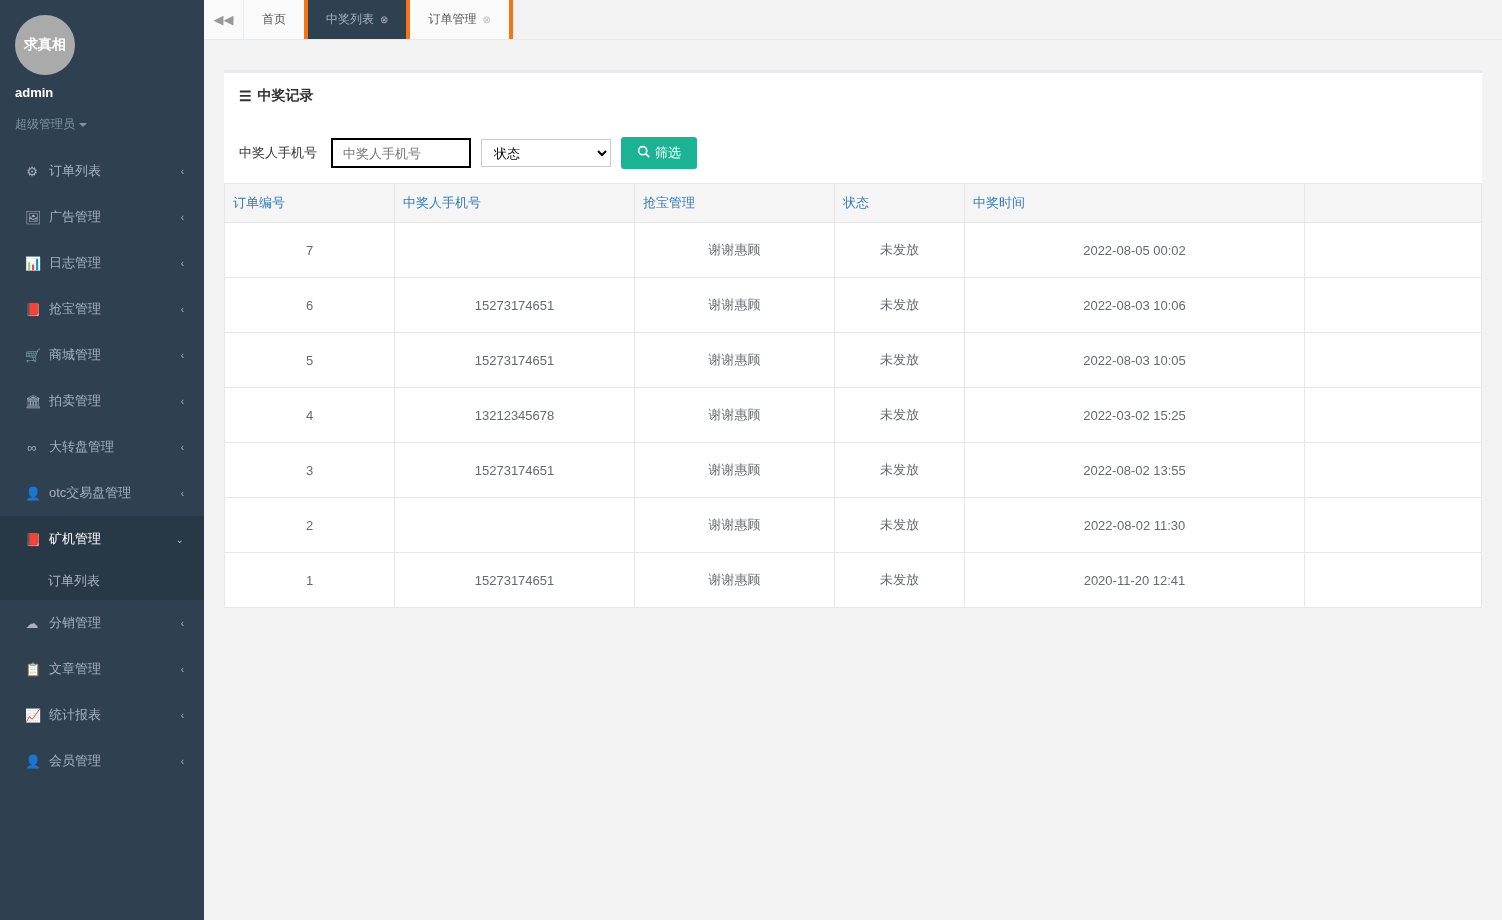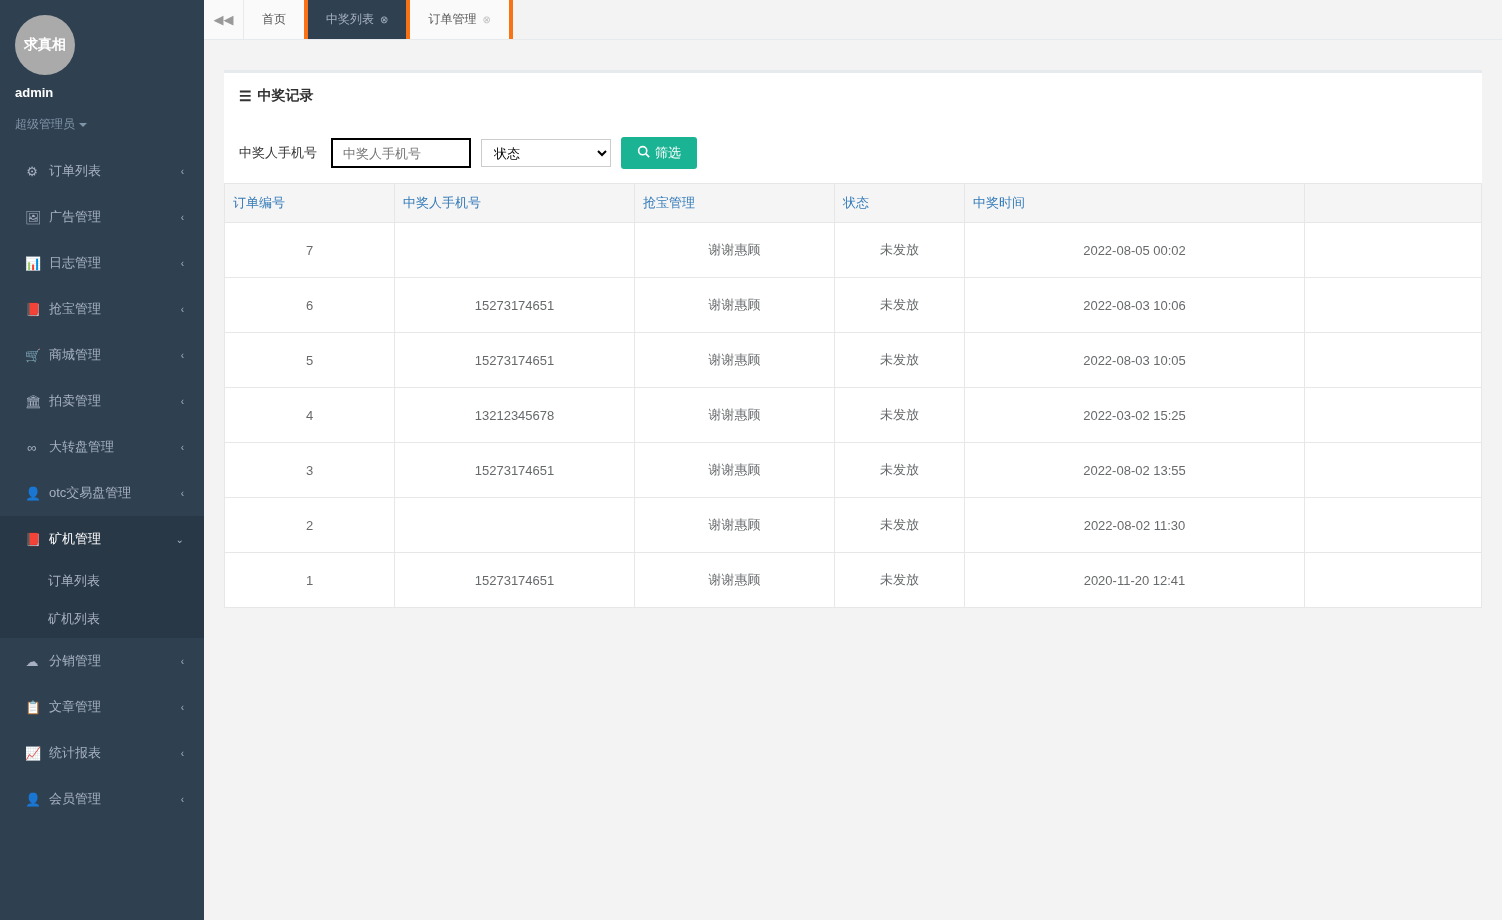--- a/index.html
+++ b/index.html
@@ -271,21 +271,20 @@
   </div>
         <div class="nav-item active">
     <span class="nav-item-left">
       <span class="nav-icon">📕</span>
       <span>矿机管理</span>
     </span>
     <span class="chevron">⌄</span>
   </div>
         <div class="sub-nav">
           <div class="sub-nav-item">订单列表</div>
-          <div class="sub-nav-item">矿机列表</div>
         </div>
         <div class="nav-item">
     <span class="nav-item-left">
       <span class="nav-icon">☁</span>
       <span>分销管理</span>
     </span>
     <span class="chevron">‹</span>
   </div>
         <div class="nav-item">
     <span class="nav-item-left">

